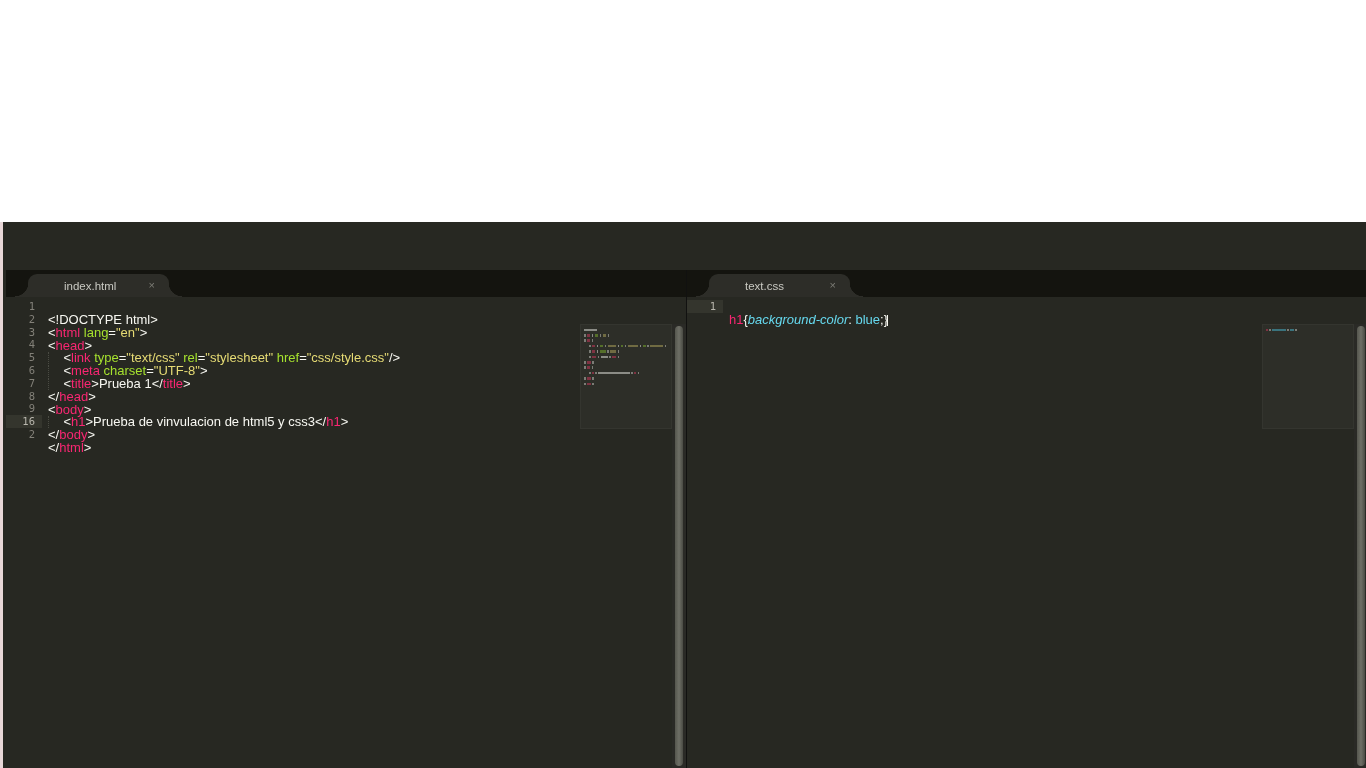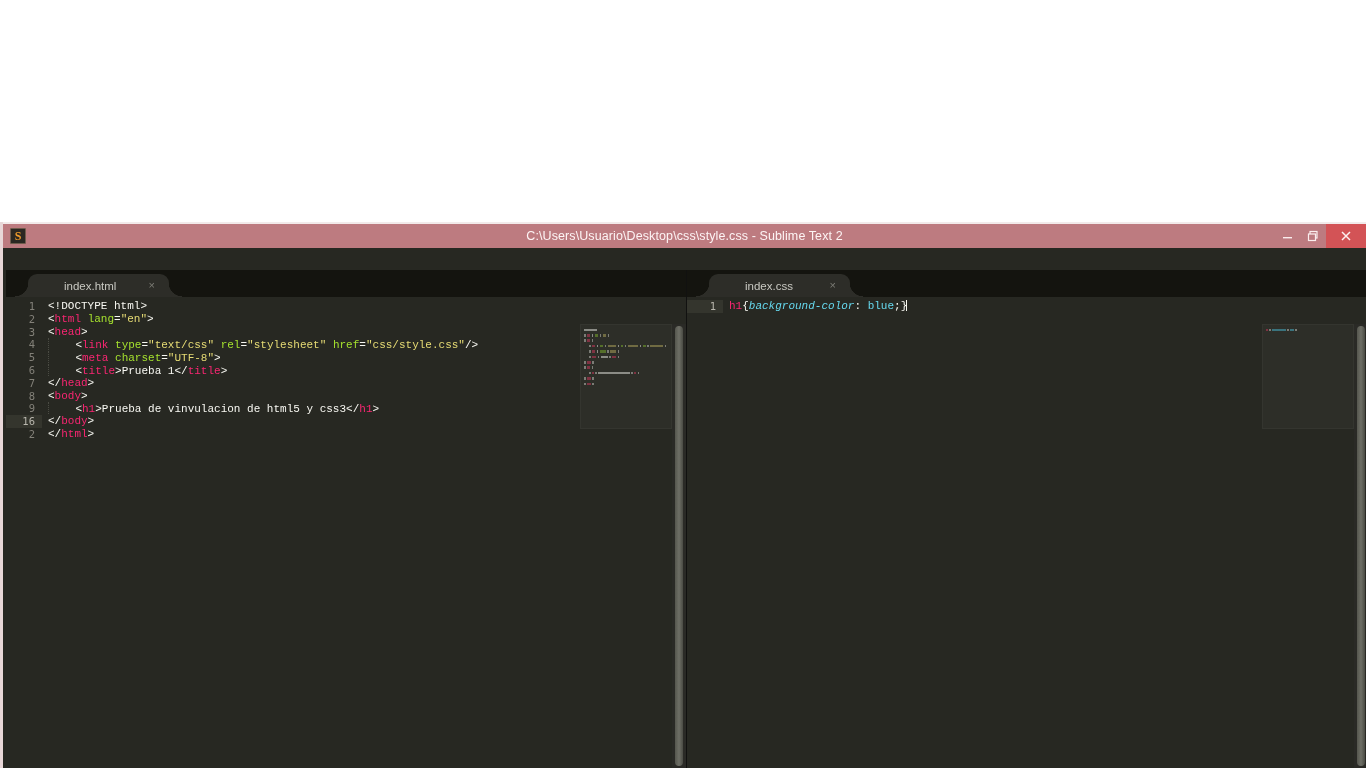--- a/index.html
+++ b/index.html
@@ -215,24 +215,24 @@
     padding-right: 7px;
   }
   .gutter .ln.active {
     background: #34352d;
     color: #b8b6ad;
   }
 
   .code {
     position: relative;
     flex: 1 1 auto;
-    padding-top: 3px;
+    padding-top: 17px;
     padding-left: 6px;
-    font-family: Liberation Mono, monospace;
-    font-size: 11px;
+    font-family: Liberation Sans, sans-serif;
+    font-size: 13px;
     white-space: pre;
     color: #f2f0e6;
     overflow: hidden;
   }
   .code .line {
     height: 12.8px;
     line-height: 12.8px;
     position: relative;
   }
   .indent-guide {
@@ -315,42 +315,20 @@
 </style>
 </head>
 <body>
 
 <div id="screen">
 
   <div id="desktop"></div>
 
   <div id="app-window">
 
-    <div id="title-bar">
-      <div id="app-icon"></div>
-      <div id="title-text">C:\Users\Usuario\Desktop\css\style.css - Sublime Text 2</div>
-      <div id="window-controls">
-        <div class="win-btn">
-          <svg width="11" height="11" viewBox="0 0 11 11">
-              <rect x="1" y="6" width="9" height="1.4" fill="#fbeeee"></rect>
-            </svg>
-        </div>
-        <div class="win-btn">
-          <svg width="12" height="12" viewBox="0 0 12 12">
-            <rect x="3" y="1.5" width="7" height="6.5" fill="none" stroke="#fbeeee" stroke-width="1.2"></rect>
-            <rect x="1.5" y="4" width="7" height="6.5" fill="#bd7b80" stroke="#fbeeee" stroke-width="1.2"></rect>
-          </svg>
-        </div>
-        <div class="win-btn close">
-          <svg width="12" height="12" viewBox="0 0 12 12">
-            <path d="M2 2 L10 10 M10 2 L2 10" stroke="#fdf0f0" stroke-width="1.5" fill="none"></path>
-          </svg>
-        </div>
-      </div>
-    </div>
 
 
     <div id="editor-body">
 
       <div class="pane" id="pane-left">
         <div class="tab-strip">
           <div class="tab">
             <span class="tab-label">index.html</span>
             <span class="tab-close">×</span>
           </div>
@@ -456,21 +434,21 @@
           <div class="minimap-frame" id="minimap-left-frame"></div>
           <div class="v-scrollbar" style="right:0;">
             <div class="thumb"></div>
           </div>
         </div>
       </div>
 
       <div class="pane" id="pane-right">
         <div class="tab-strip">
           <div class="tab">
-            <span class="tab-label">index.css</span>
+            <span class="tab-label">text.css</span>
             <span class="tab-close">×</span>
           </div>
         </div>
         <div class="code-region">
           <div class="gutter" id="gutter-right">
               <div class="ln active">1</div>
             </div>
           <div class="code" id="code-right"><div class="line"><span class="t-tag">h1</span><span class="t-punc">{</span><span class="t-prop">background-color</span><span class="t-punc">: </span><span class="t-val">blue</span><span class="t-punc">;}</span><span class="caret"></span></div></div>
           <div class="minimap" id="minimap-right">
               <div class="mini-line">

